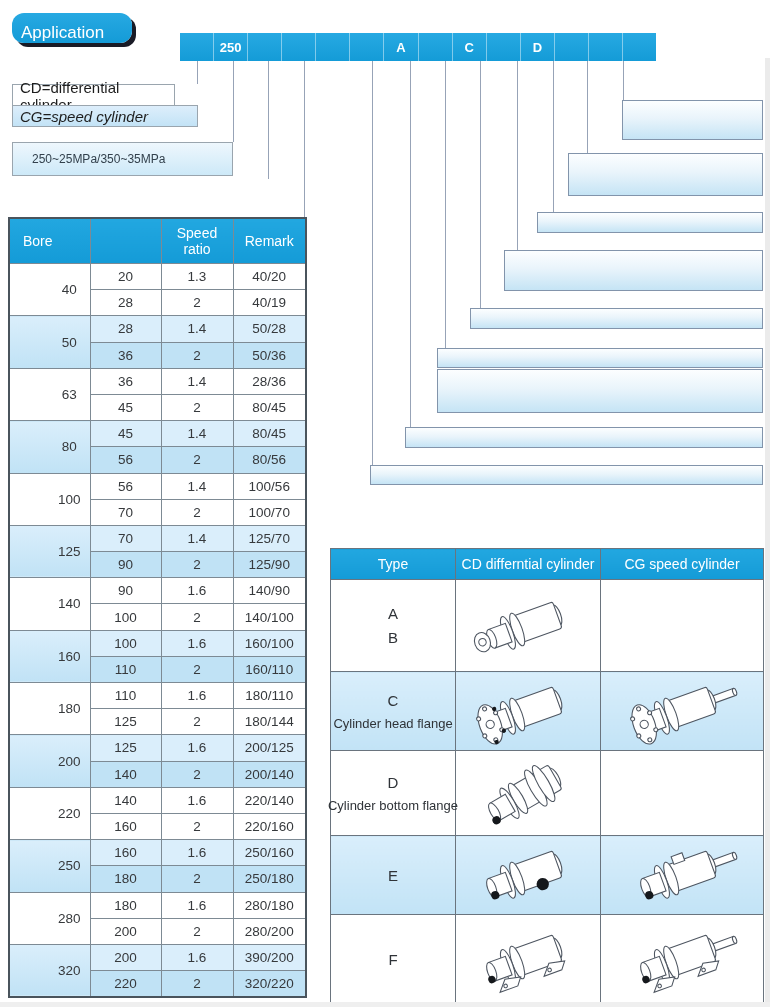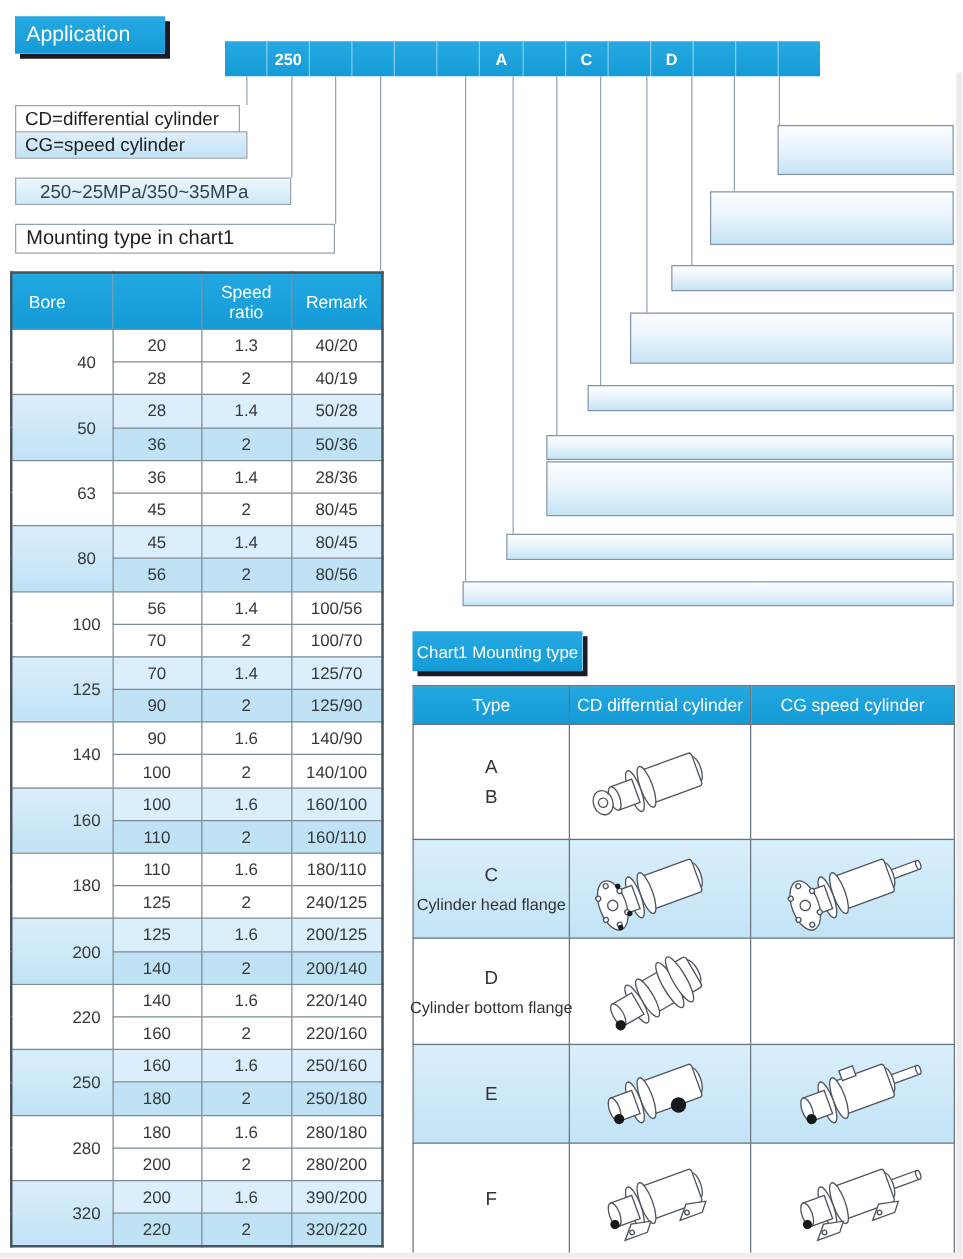--- a/index.html
+++ b/index.html
@@ -1,40 +1,40 @@
 <!DOCTYPE html>
 <html><head>
 <meta charset="utf-8">
 <style>
   html,body{margin:0;padding:0;background:#fff;}
   .page{position:relative;width:770px;height:1007px;background:#fff;overflow:hidden;
         font-family:"Liberation Sans",sans-serif;color:#333;}
   
   .blue-btn{position:absolute;background:linear-gradient(180deg,#27a9e2,#149bd7);
-        color:#fff;box-shadow:4px 4px 0 #191b26;display:flex;align-items:center;}
+        color:#fff;box-shadow:4px 4px 0 #191b26;display:flex;align-items:flex-end;border-radius:12px;}
   .app-btn{left:12px;top:13px;width:111px;height:30px;font-size:17px;padding-left:9px;}
   .chart1-btn{left:330px;top:505px;width:136px;height:32px;font-size:13.5px;justify-content:center;}
   
   .code-bar{position:absolute;left:180px;top:33px;width:476px;height:28px;
         background:linear-gradient(180deg,#27a9e2,#149bd7);display:flex;}
   .code-cell{flex:1;border-right:1px solid rgba(255,255,255,.45);color:#fff;
         font-size:13px;font-weight:bold;display:flex;align-items:center;justify-content:center;}
   .code-cell:last-child{border-right:none;}
   
   .leader-line{position:absolute;width:1px;background:#97a3b7;}
   
   .callout-box{position:absolute;border:1px solid #8294ab;box-sizing:border-box;
         background:linear-gradient(180deg,#fcfeff 0%,#e9f4fb 45%,#c5e4f5 100%);}
   
   .label-box{position:absolute;box-sizing:border-box;border:1px solid #9aa5ae;
         display:flex;align-items:center;background:#fff;font-size:15px;color:#1d1d1d;}
-  .lb-cd{left:12px;top:84px;width:180px;height:22px;padding-left:7px;border-bottom:none;}
+  .lb-cd{left:12px;top:84px;width:163px;height:22px;padding-left:7px;border-bottom:none;}
   .lb-cg{left:12px;top:105px;width:186px;height:22px;padding-left:7px;
-        background:linear-gradient(180deg,#ddeefb,#c3e3f6);}
-  .lb-pressure{left:12px;top:142px;width:221px;height:22px;padding-left:19px;font-size:15px;color:#33414d;
+        background:linear-gradient(180deg,#ddeefb,#c3e3f6);font-style:italic;}
+  .lb-pressure{left:12px;top:142px;width:221px;height:34px;padding-left:19px;font-size:12px;color:#33414d;
         background:linear-gradient(180deg,#eef7fd,#cde9f8);}
   .lb-mounting{left:12px;top:179px;width:256px;height:24px;padding-left:8px;font-size:16px;}
   
   .bore-table{position:absolute;left:8px;top:217px;width:297px;border-collapse:collapse;
         table-layout:fixed;border:2px solid #4a545c;}
   .bore-table th,.bore-table td{border:1px solid #7d8a94;font-weight:normal;
         text-align:center;font-size:13.5px;color:#36393c;padding:0;}
   .bore-table th{height:44px;background:linear-gradient(180deg,#22a7e0,#149bd7);color:#fff;font-size:14px;}
   .bore-table th.h-bore{text-align:left;padding-left:13px;margin-top:16px;}
   .bore-table tr{height:26.2px;}
@@ -87,23 +87,20 @@
     </div>
 
   <div class="label-box lb-cd">
     <span>CD=differential cylinder</span>
   </div>
   <div class="label-box lb-cg">
     <span>CG=speed cylinder</span>
   </div>
   <div class="label-box lb-pressure">
     <span>250~25MPa/350~35MPa</span>
-  </div>
-  <div class="label-box lb-mounting">
-    <span>Mounting type in chart1</span>
   </div>
 
   <table class="bore-table">
     <colgroup>
         <col style="width:81px">
         <col style="width:71px">
         <col style="width:72px">
         <col style="width:73px">
       </colgroup>
     <thead>
@@ -205,21 +202,21 @@
         </tr>
         <tr class="sw">
           <td rowspan="2" class="bore-cell">180</td>
           <td>110</td>
           <td>1.6</td>
           <td>180/110</td>
         </tr>
         <tr class="sw">
           <td>125</td>
           <td>2</td>
-          <td>240/125</td>
+          <td>180/144</td>
         </tr>
         <tr class="sa">
           <td rowspan="2" class="bore-cell bore-shaded">200</td>
           <td>125</td>
           <td>1.6</td>
           <td>200/125</td>
         </tr>
         <tr class="sb">
           <td>140</td>
           <td>2</td>
@@ -265,23 +262,20 @@
           <td>390/200</td>
         </tr>
         <tr class="sb">
           <td>220</td>
           <td>2</td>
           <td>320/220</td>
         </tr>
       </tbody>
   </table>
 
-  <div class="blue-btn chart1-btn">
-    <span>Chart1 Mounting type</span>
-  </div>
 
   <table class="chart1-table">
     <colgroup>
         <col style="width:125px">
         <col style="width:145px">
         <col style="width:163px">
       </colgroup>
     <thead>
       <tr>
         <th>Type</th>

